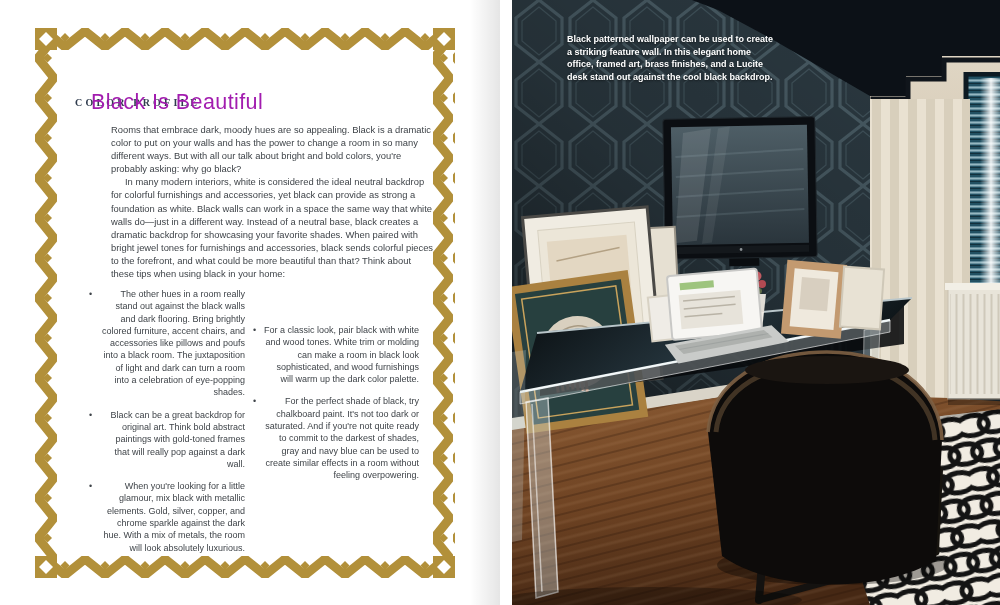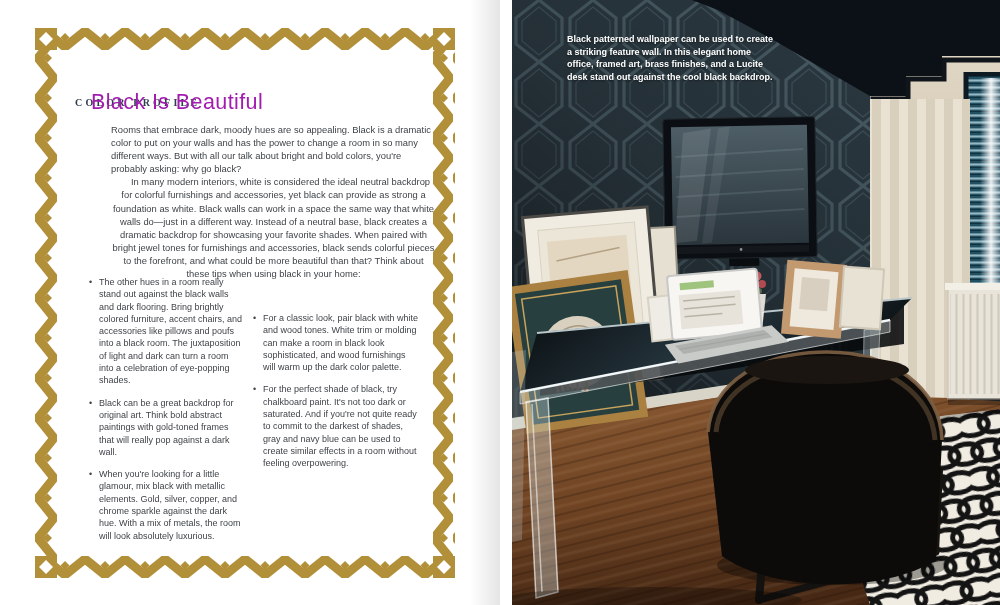--- a/index.html
+++ b/index.html
@@ -16,22 +16,22 @@
     font-size:10px; letter-spacing:3.2px; color:#2f3b4d;margin-top:35px;
   }
   .page-title {
     position:absolute; left:91px; top:90px;
     font-size:21.5px; font-weight:500; letter-spacing:0.4px; color:#a21caf;
   }
   .intro {
     position:absolute; left:91px; top:123px; width:325px;
     font-size:9.4px; line-height:13.1px; color:#3f4449; text-align:left;margin-left:20px;
   }
-  .intro p + p { text-indent:14px;text-align:center; }
-  .tips { position:absolute; top:276px; }
+  .intro p + p { text-indent:14px; }
+  .tips { position:absolute; top:288px;text-align:right; }
   #tips-col-1 { left:89px; width:156px; }
   #tips-col-2 { left:253px; width:166px;margin-top:36px; }
   .tips ul { list-style:none; }
   .tips li {
     position:relative; padding-left:10px; margin-bottom:10px;
     font-size:9px; line-height:12.3px; color:#3f4449;
   }
   .tips li::before { content:"•"; position:absolute; left:0; top:0; color:#3f4449; }
   
   #page-right { position:absolute; left:512px; top:0; width:500px; height:531px; background:#8b5cf6; }

